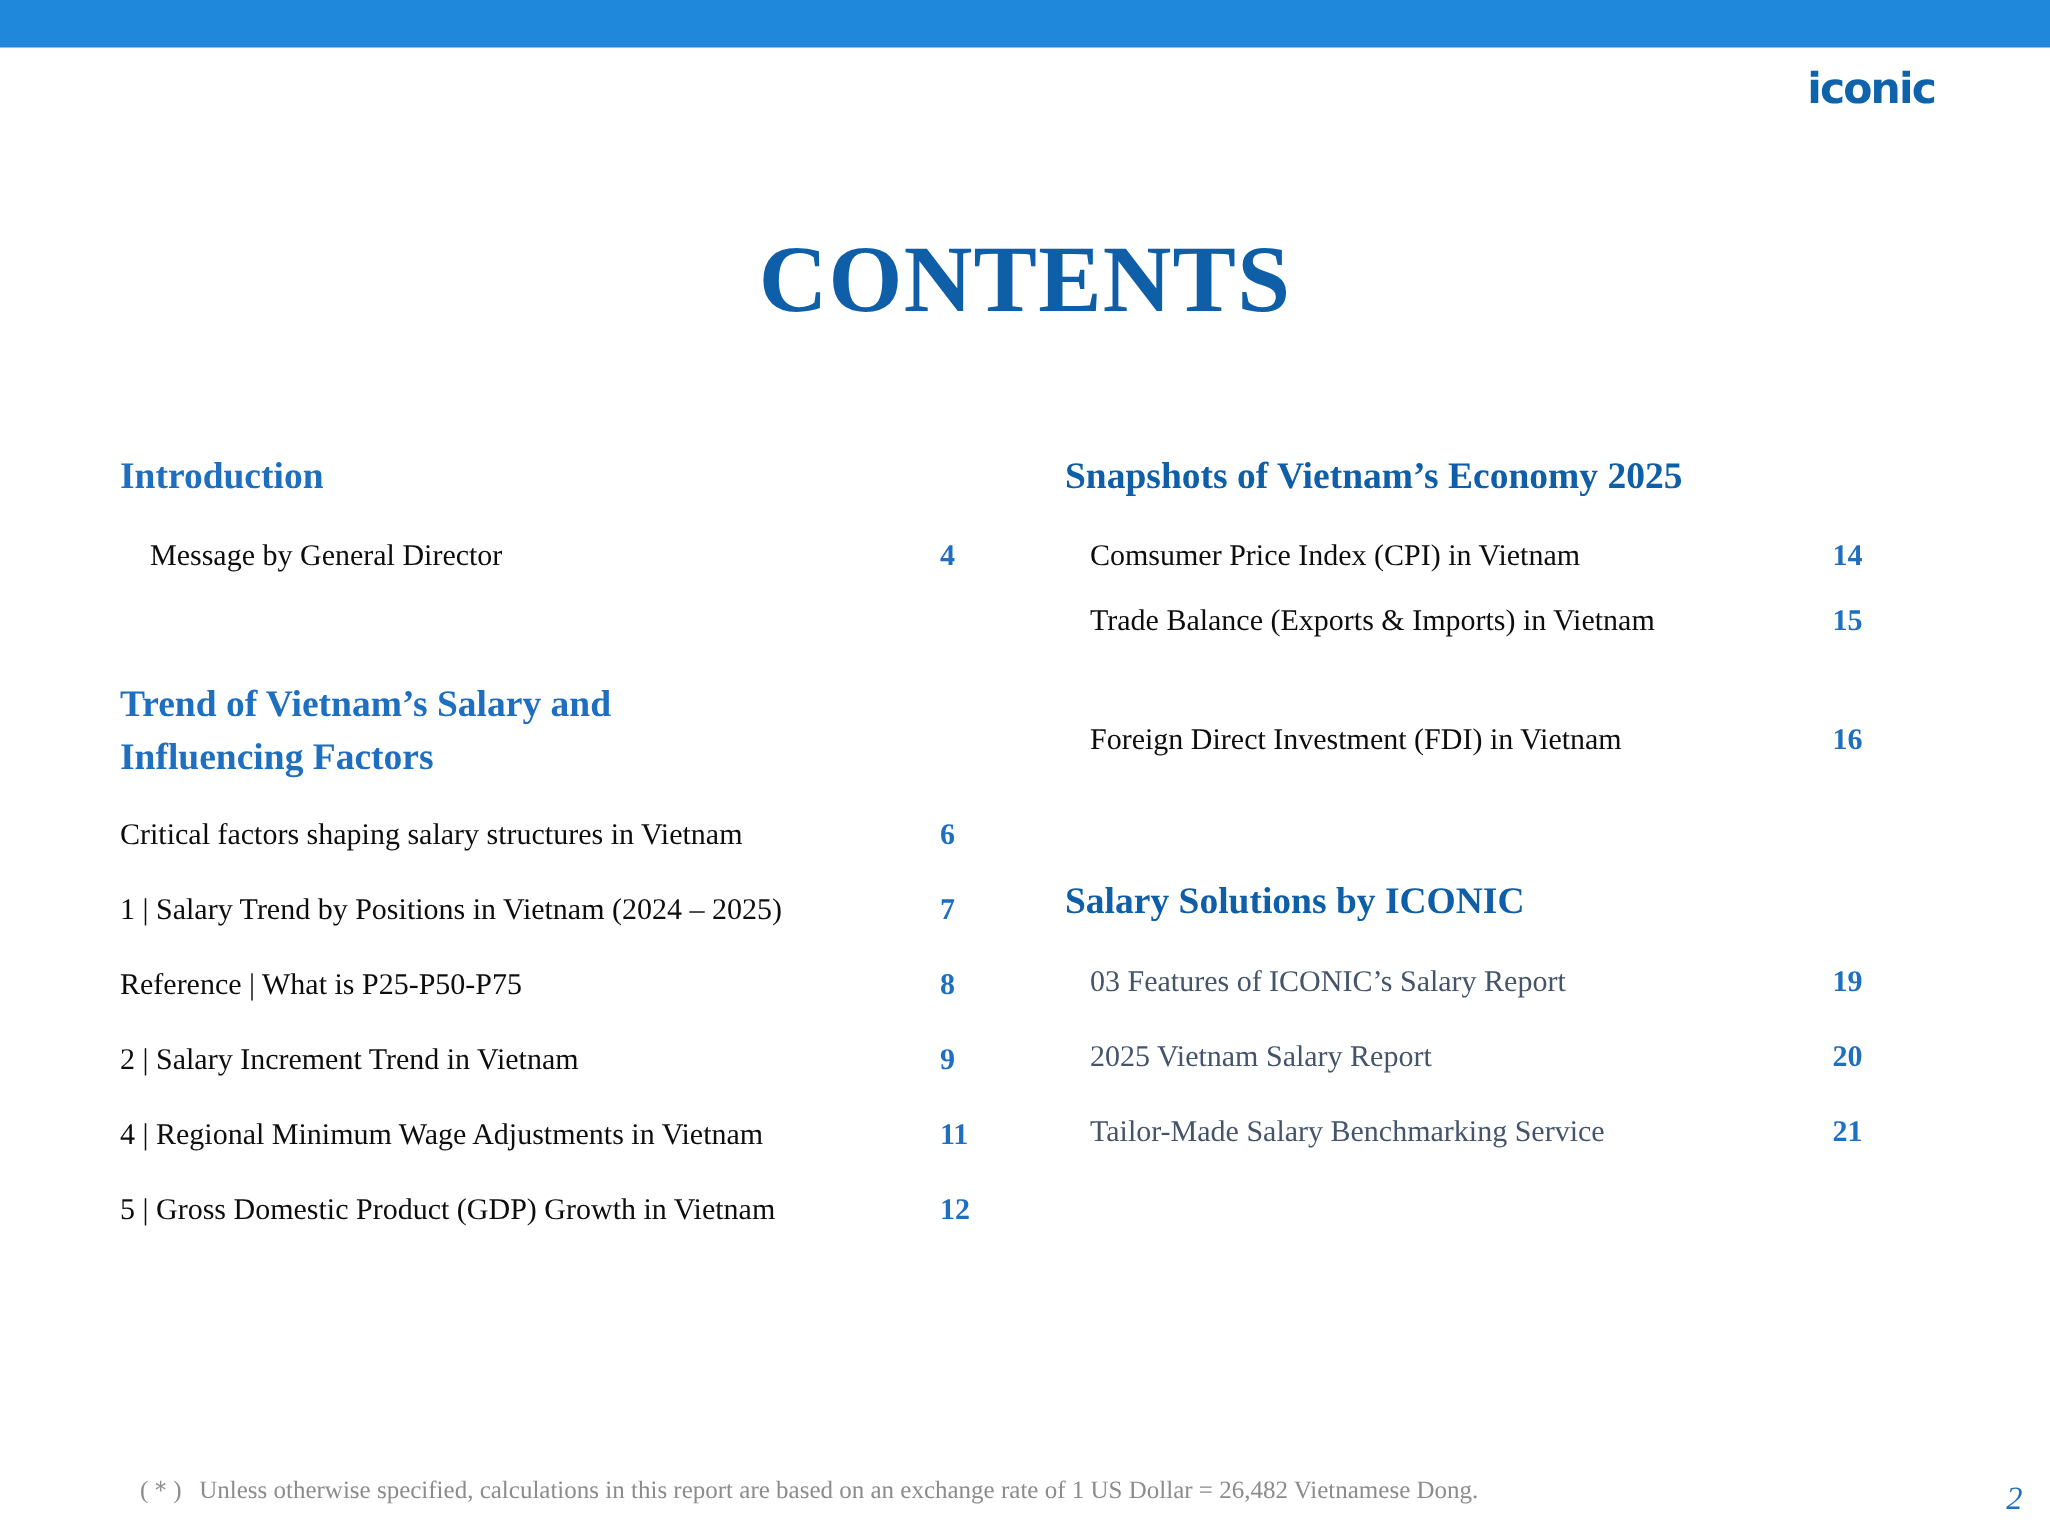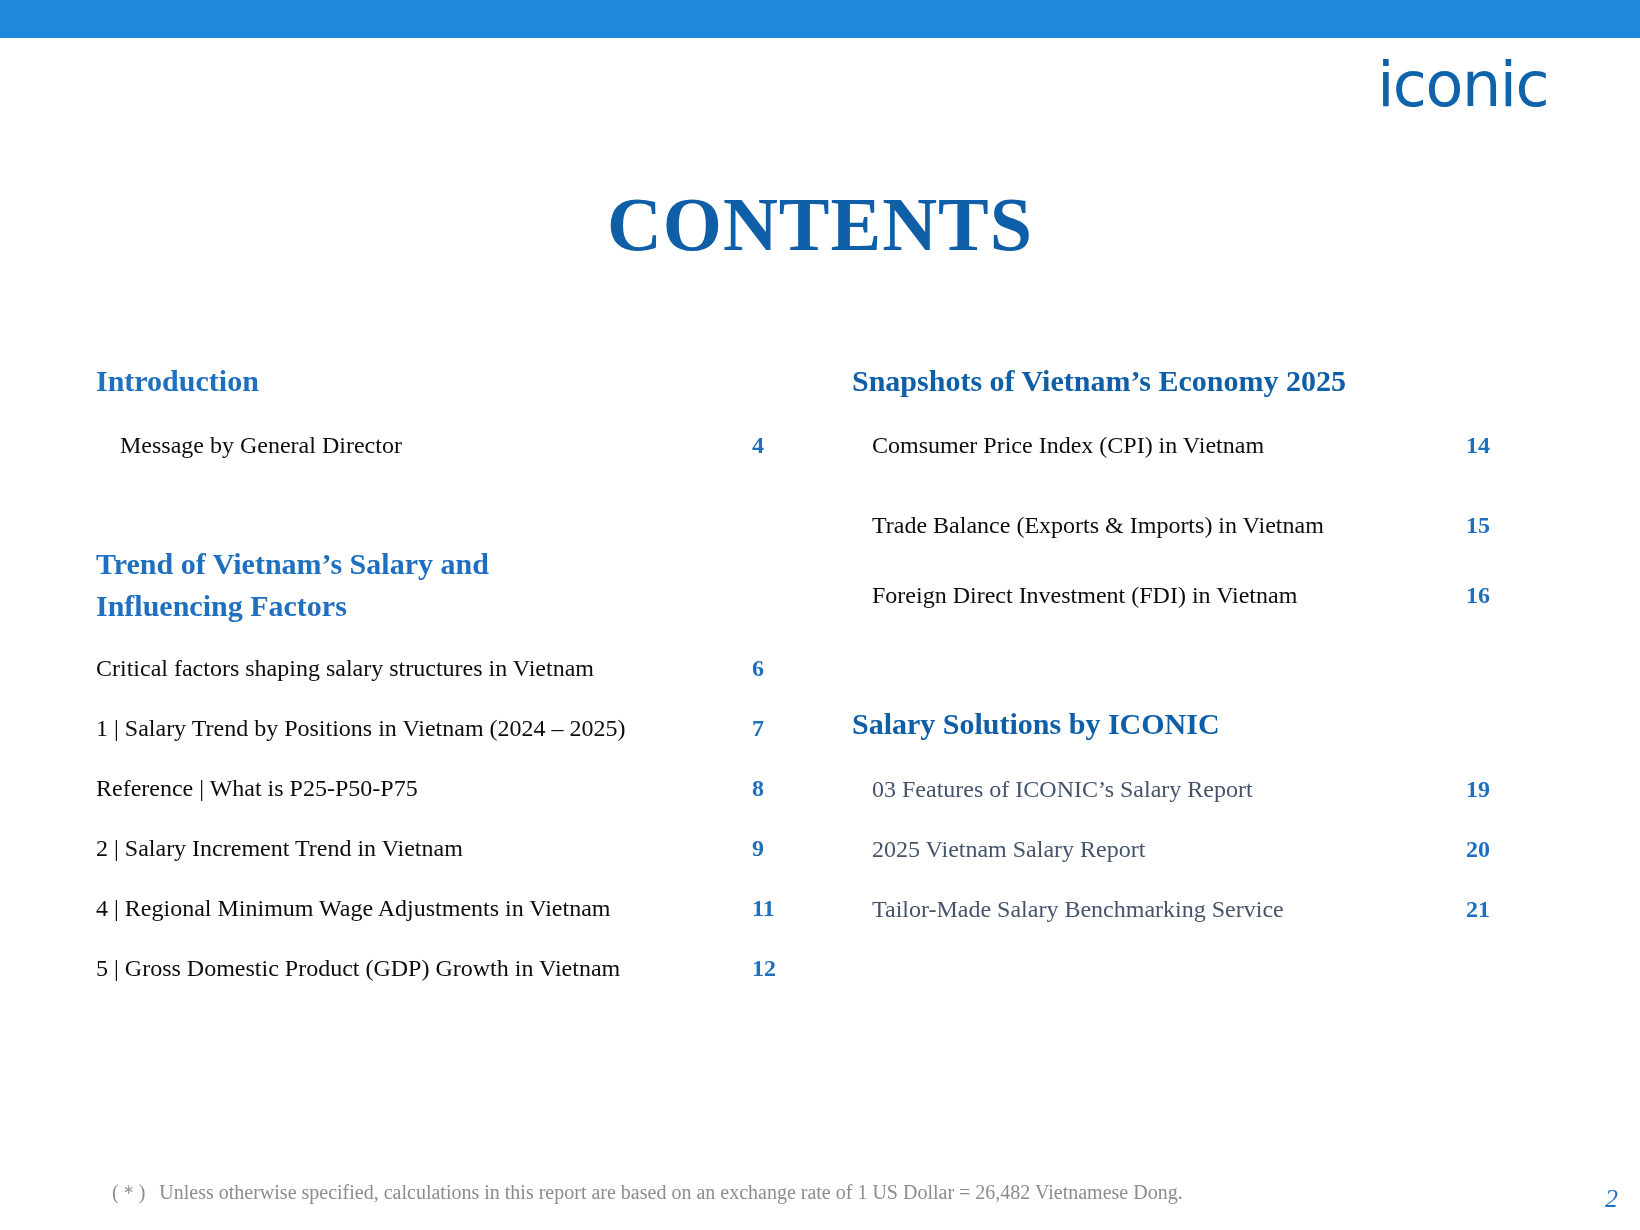--- a/index.html
+++ b/index.html
@@ -24,22 +24,22 @@
     height: 38px;
     background: #1f88da;
   }
 
   
   .brand {
     position: absolute;
     right: 92px;
     top: 54px;
     font-family: "DejaVu Sans", sans-serif;
-    font-weight: normal;
-    font-size: 62px;
+    font-weight: bold;
+    font-size: 34px;
     letter-spacing: -1.5px;
     color: #0e63ab;
     line-height: 1;
   }
 
   
   .page-title {
     position: absolute;
     left: 0;
     top: 186px;
@@ -189,27 +189,27 @@
       </div>
     </div>
   </div>
 
   <div class="col col-right">
 
     <div style="margin-top:8px;">
       <div class="section-heading deep">Snapshots of Vietnam’s Economy 2025</div>
       <div class="entry-list" style="margin-top:32px; padding-left:20px;">
 
-        <div class="entry" style="margin-bottom:56px;">
+        <div class="entry" style="margin-bottom:28px;">
           <span class="entry-label">Comsumer Price Index (CPI) in Vietnam</span>
           <span class="entry-spacer"></span>
           <span class="entry-page">14</span>
         </div>
 
-        <div class="entry" style="margin-bottom:46px;">
+        <div class="entry" style="margin-bottom:71px;">
           <span class="entry-label">Trade Balance (Exports &amp; Imports) in Vietnam</span>
           <span class="entry-spacer"></span>
           <span class="entry-page">15</span>
         </div>
 
         <div class="entry" style="margin-bottom:0px;">
           <span class="entry-label">Foreign Direct Investment (FDI) in Vietnam</span>
           <span class="entry-spacer"></span>
           <span class="entry-page">16</span>
         </div>

